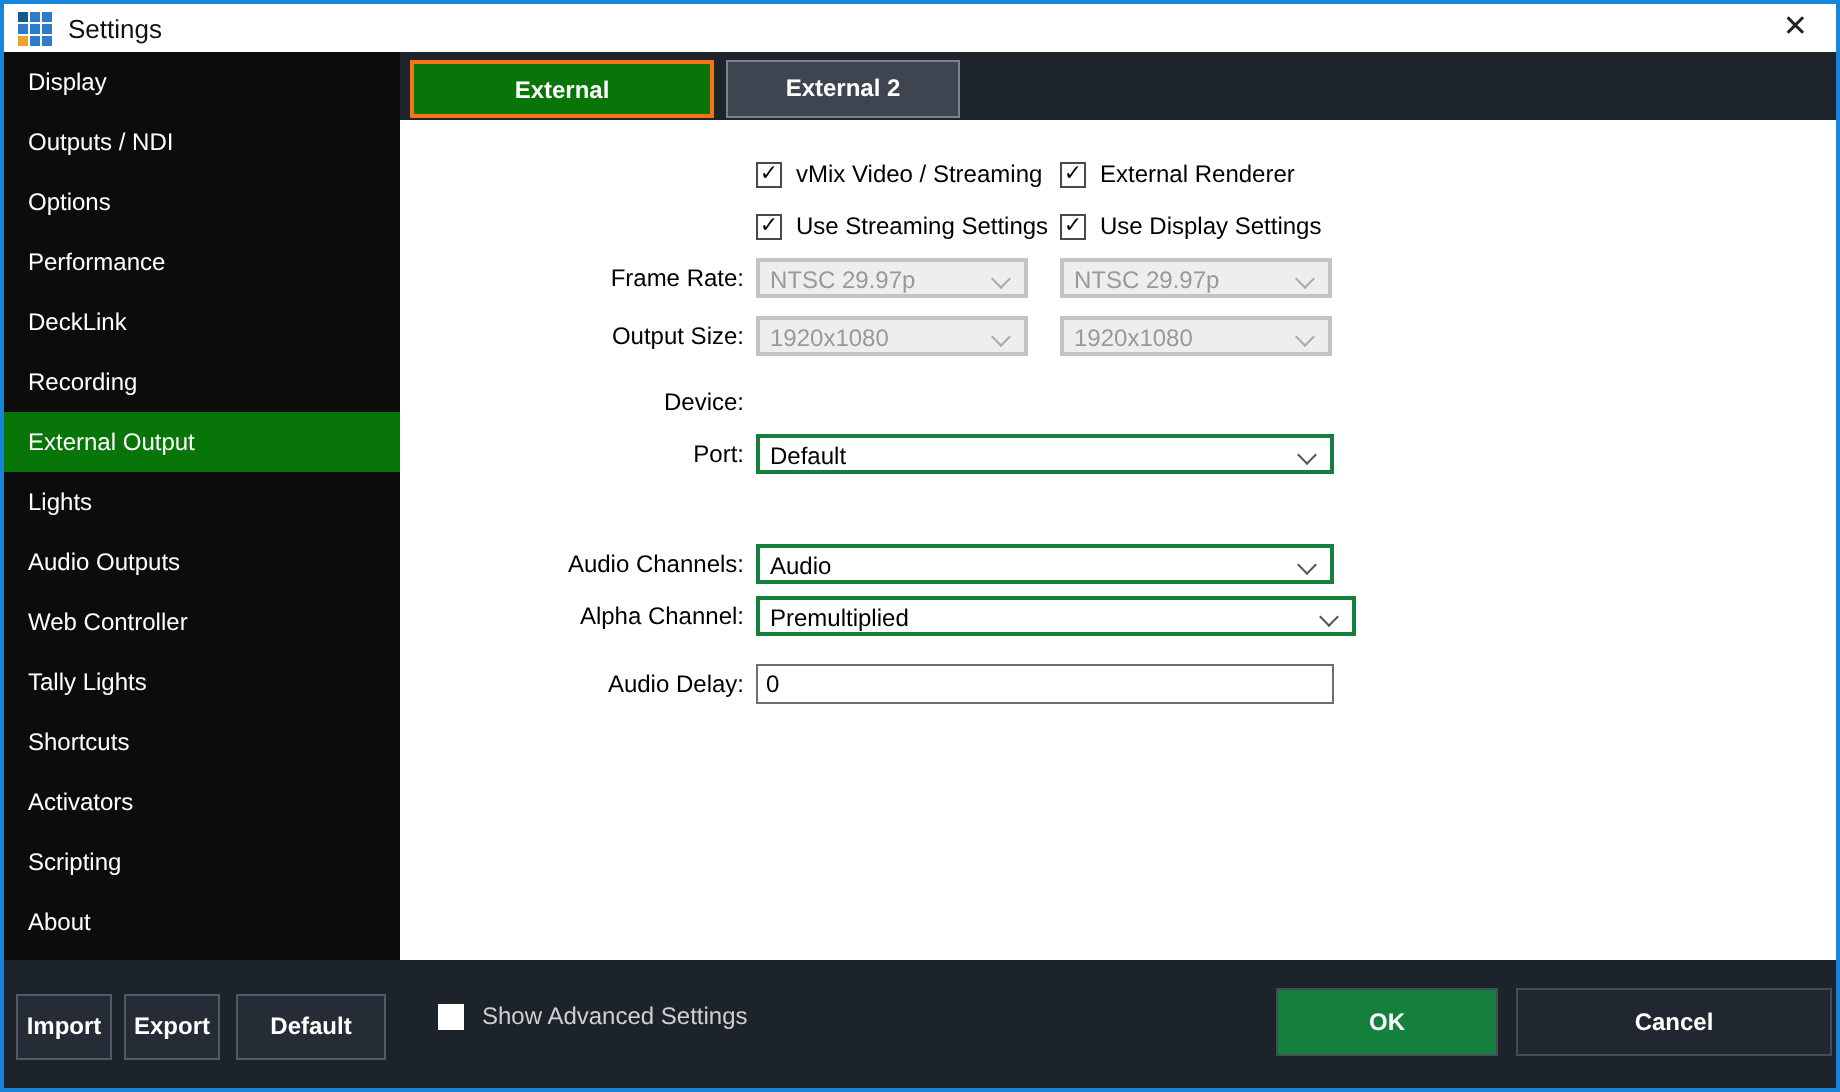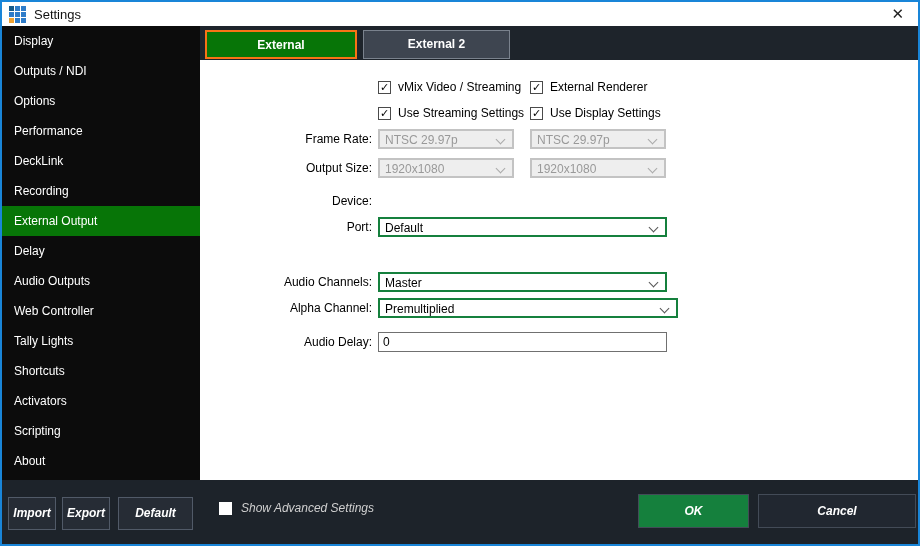--- a/index.html
+++ b/index.html
@@ -17,41 +17,41 @@
 
   
   .sidebar { position:absolute; left:0; top:24px; width:198px; height:454px; background:#0c0c0c; }
   .side-item { height:30px; line-height:30px; padding-left:12px; color:#fff; font-size:12px; cursor:pointer; }
   .side-item.selected { background:#077507; }
 
   
   .tabstrip { position:absolute; left:198px; top:24px; width:718px; height:34px; background:#1e242b; }
   .tab { position:absolute; top:4px; height:29px; line-height:27px; text-align:center; color:#fff; font-weight:bold; font-size:12px; cursor:pointer; }
   .tab-green { left:5px; width:152px; background:#077507; border:2px solid #f97316; }
-  .tab-gray  { left:163px; width:147px; background:#3e4550; border:1px solid #7a828d; }
+  .tab-gray  { left:163px; width:117px; background:#3e4550; border:1px solid #7a828d; }
 
   
   .panel { position:absolute; left:198px; top:58px; width:718px; height:420px; background:#fff; }
   .row-label { position:absolute; left:0; width:172px; text-align:right; color:#000; font-size:12px; }
 
   .cbwrap { position:absolute; display:flex; align-items:center; cursor:pointer; }
   .cb { width:13px; height:13px; background:#fff; border:1px solid #4a4a4a; color:#000; font-size:11px; line-height:11px; text-align:center; flex:0 0 auto; }
   .cb-label { margin-left:7px; color:#000; font-size:12px; white-space:nowrap; }
 
   .dd { position:absolute; height:20px; background:#fff; border:2px solid #15803d; line-height:18px; padding-left:5px; color:#000; font-size:12px; cursor:pointer; white-space:nowrap; overflow:hidden; }
   .dd .chev { position:absolute; right:8px; top:5px; width:7px; height:7px; border-right:1px solid #565656; border-bottom:1px solid #565656; transform:rotate(45deg); }
   .dd.disabled { background:#eeeeee; border-color:#c3c3c3; color:#999999; cursor:default; }
   .dd.disabled .chev { border-color:#aaaaaa; }
 
   .txt-input { position:absolute; height:20px; border:1px solid #707070; padding-left:4px; font-family:"Liberation Sans", sans-serif; font-size:12px; color:#000; background:#fff; }
 
   .help { position:absolute; left:150px; top:301px; width:360px; text-align:center; color:#000; font-size:12px; line-height:15px; }
 
   
-  .bottombar { position:absolute; left:0; top:478px; width:916px; height:64px; background:#1d232a;font-style:italic; }
+  .bottombar { position:absolute; left:0; top:478px; width:916px; height:64px; background:#1d232a; }
   .foot-btn { position:absolute; top:17px; height:33px; background:#262c35; border:1px solid #515a68; color:#fff; font-weight:bold; font-size:12px; text-align:center; line-height:31px; cursor:pointer; }
   .btn-import  { left:6px;  width:48px; }
   .btn-export  { left:60px; width:48px; }
   .btn-default { left:116px; width:75px; }
   .adv { left:217px; top:21px; }
   .adv .cb { border:none; }
   .adv .cb-label { color:#cfcfcf; margin-left:9px; }
   .btn-ok     { left:636px; top:14px; width:111px; height:34px; line-height:32px; background:#15803d; border:1px solid #434b57; }
   .btn-cancel { left:756px; top:14px; width:158px; height:34px; line-height:32px; background:#212730; border:1px solid #434b57; }
 </style>
@@ -77,21 +77,21 @@
   </div>
 
   <div class="sidebar">
     <div class="side-item">Display</div>
     <div class="side-item">Outputs / NDI</div>
     <div class="side-item">Options</div>
     <div class="side-item">Performance</div>
     <div class="side-item">DeckLink</div>
     <div class="side-item">Recording</div>
     <div class="side-item selected">External Output</div>
-    <div class="side-item">Delay</div>
+    <div class="side-item">Lights</div>
     <div class="side-item">Audio Outputs</div>
     <div class="side-item">Web Controller</div>
     <div class="side-item">Tally Lights</div>
     <div class="side-item">Shortcuts</div>
     <div class="side-item">Activators</div>
     <div class="side-item">Scripting</div>
     <div class="side-item">About</div>
   </div>
 
   <div class="tabstrip">
@@ -141,21 +141,21 @@
     <div class="row-label" style="top:134px;">Device:</div>
 
     <div class="row-label" style="top:160px;">Port:</div>
     <div class="dd" style="left:178px; top:157px; width:289px;">
       <span>Default</span>
       <span class="chev"></span>
     </div>
 
     <div class="row-label" style="top:215px;padding-left:41px;">Audio Channels:</div>
     <div class="dd" style="left:178px; top:212px; width:289px;">
-      <span>Master</span>
+      <span>Audio</span>
       <span class="chev"></span>
     </div>
 
     <div class="row-label" style="top:241px;">Alpha Channel:</div>
     <div class="dd" style="left:178px; top:238px; width:300px;">
       <span>Premultiplied</span>
       <span class="chev"></span>
     </div>
 
     <div class="row-label" style="top:275px;">Audio Delay:</div>

